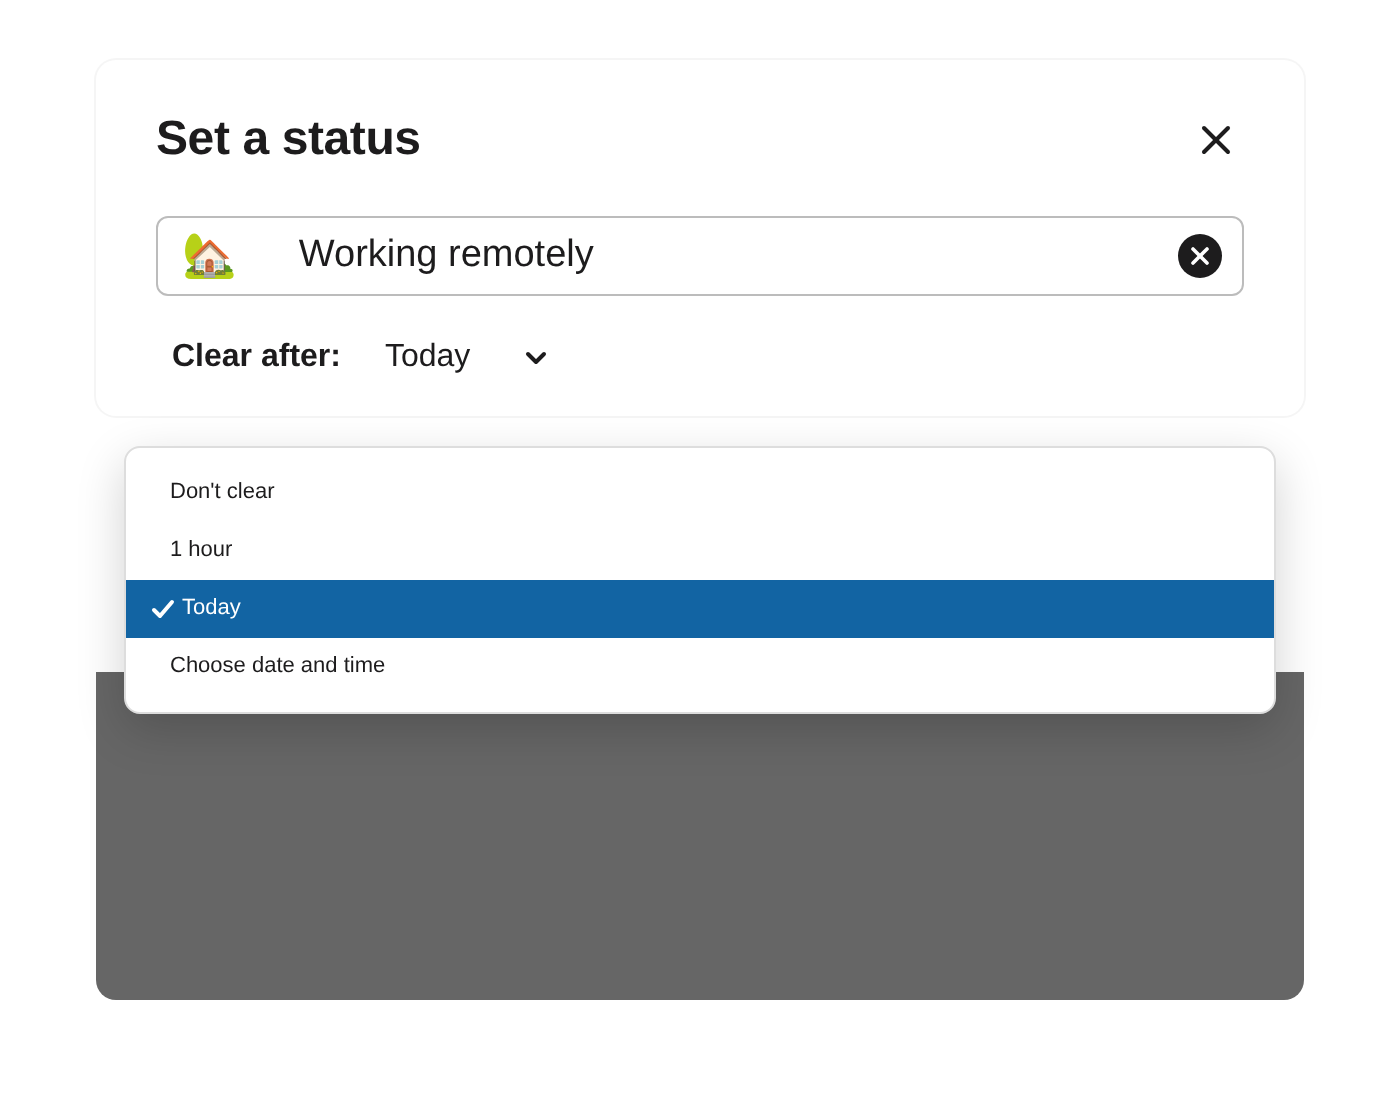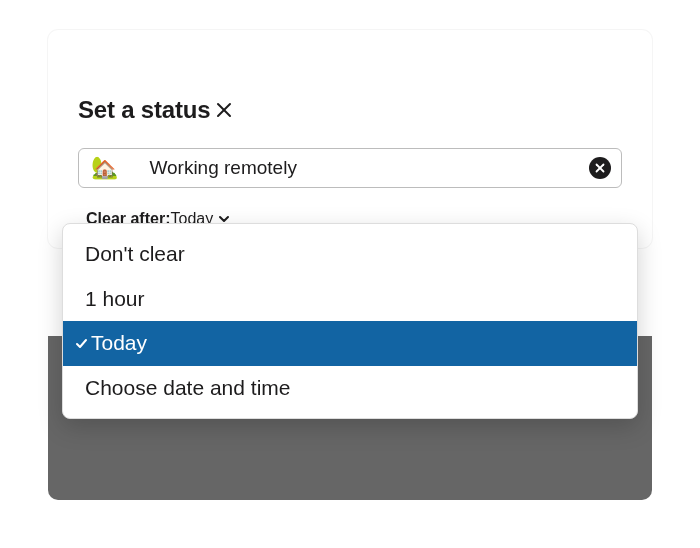--- a/index.html
+++ b/index.html
@@ -26,22 +26,22 @@
       right: 48px;
       top: 30px;
       background: #ffffff;
       border-radius: 10px;
       padding: 26px 30px 20px 30px;
       box-shadow: 0 0 0 1px rgba(0,0,0,0.04);
     }
     .modal-header {
       display: flex;
       align-items: center;
+      justify-content: space-between;
       margin-bottom: 24px;
-      margin-top: 40px;
     }
     .modal-title {
       font-size: 24px;
       font-weight: 800;
       color: #1d1c1d;
       letter-spacing: -0.2px;
     }
     .close-btn {
       width: 28px;
       height: 28px;
@@ -83,21 +83,21 @@
       display: flex;
       align-items: center;
       justify-content: center;
       cursor: pointer;
       flex-shrink: 0;
     }
     .clear-status-btn svg { width: 10px; height: 10px; }
     .clear-after {
       display: inline-flex;
       align-items: center;
-      gap: 0;
+      gap: 22px;
       font-size: 16px;
       color: #1d1c1d;
       cursor: pointer;
       padding-left: 8px;
     }
     .clear-after .label { font-weight: 700; }
     .clear-after .value { font-weight: 400; }
     .clear-after svg { width: 14px; height: 14px; margin-left: 4px; }
     .dropdown {
       position: absolute;
@@ -106,21 +106,21 @@
       top: 223px;
       background: #ffffff;
       border: 1px solid #dddddd;
       border-radius: 8px;
       box-shadow: 0 8px 24px rgba(0,0,0,0.18);
       padding: 8px 0;
     }
     .dropdown-item {
       display: flex;
       padding: 6px 20px 6px 22px;
-      font-size: 21px;
+      font-size: 11px;
       color: #1d1c1d;
       cursor: pointer;
       line-height: 1.55;
     }
     .dropdown-item.selected {
       background: #1264a3;
       color: #ffffff;
       padding-left: 10px;
     }
     .dropdown-item .check {

